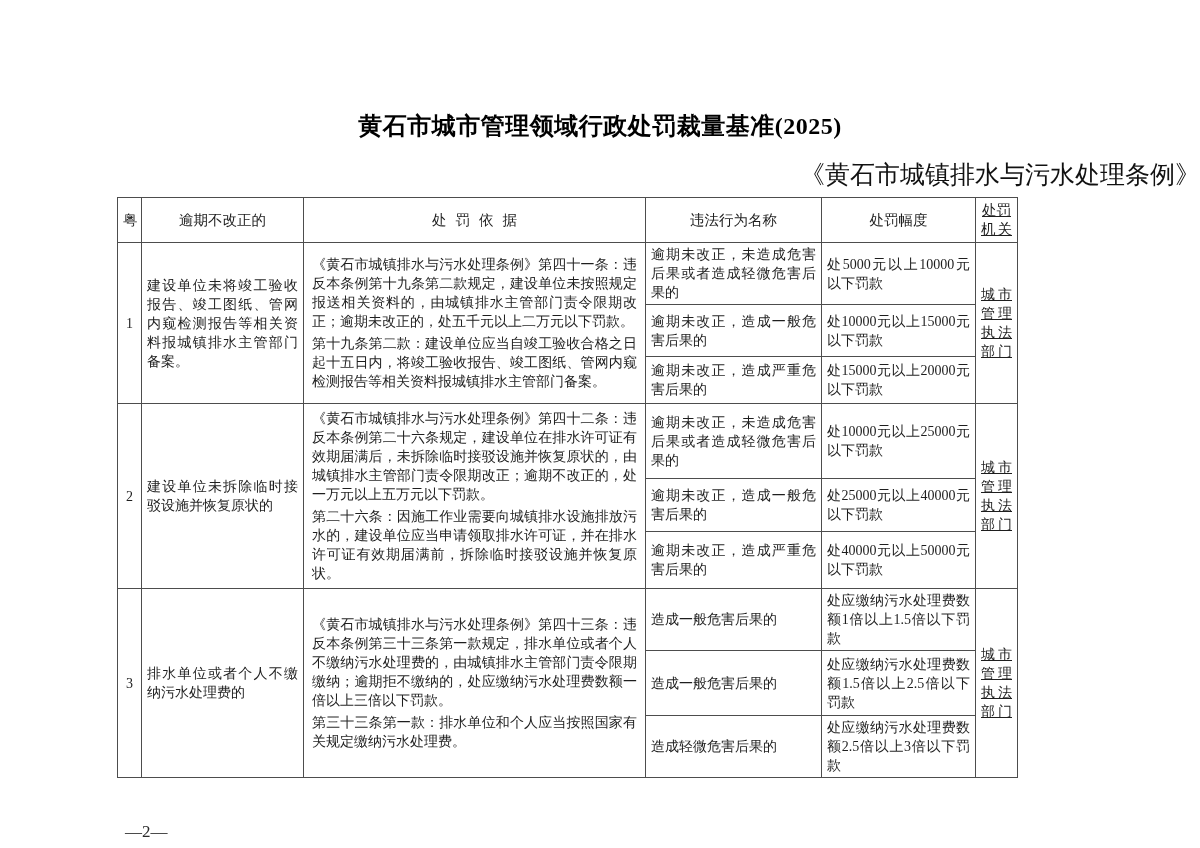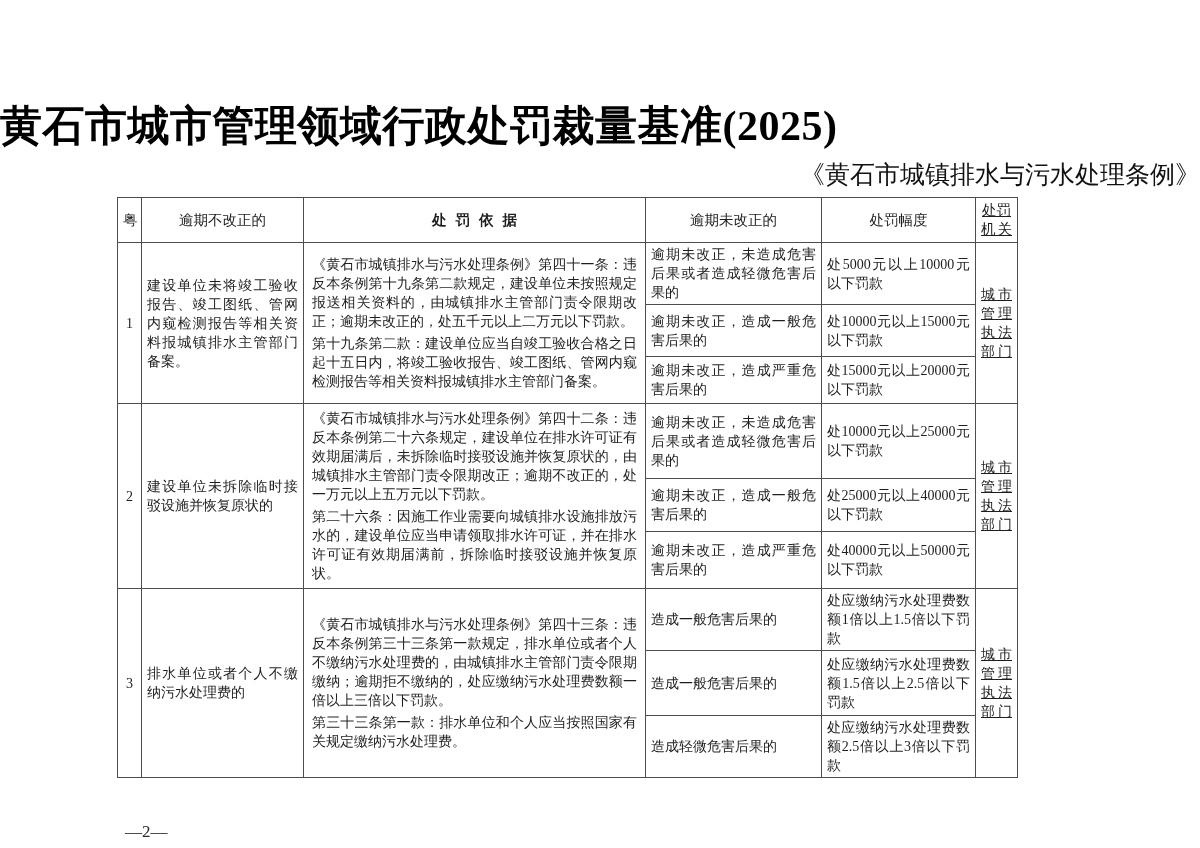--- a/index.html
+++ b/index.html
@@ -12,22 +12,22 @@
     width: 1200px;
     height: 848px;
     background: #ffffff;
     font-family: "Liberation Serif", "DejaVu Serif", serif;
     color: #1e1e1e;
     overflow: hidden;
   }
   .doc-title {
     margin: 0;
     padding-top: 106px;
-    text-align: left;
-    font-size: 42px;
+    text-align: center;
+    font-size: 24px;
     line-height: 40px;
     font-weight: bold;
     color: #000000;
     letter-spacing: 0.5px;
     white-space: nowrap;
   }
   .doc-subtitle {
     margin: 0;
     padding-top: 15px;
     text-align: right;
@@ -56,21 +56,20 @@
     box-sizing: border-box;
   }
   .penalty-table th {
     text-align: center;
     font-size: 14.5px;
   }
   .spread-head {
     display: inline-block;
     letter-spacing: 9px;
     margin-right: -9px;
-    font-weight: bold;
   }
   .num-cell {
     text-align: center;
     padding: 2px 1px;
   }
   .violation-cell,
   .basis-cell,
   .circ-cell,
   .penalty-cell {
     text-align: justify;
@@ -107,21 +106,21 @@
       <col style="width:342px">
       <col style="width:176px">
       <col style="width:154px">
       <col style="width:42px">
     </colgroup>
     <thead>
       <tr style="height:45px">
         <th>粤</th>
         <th>逾期不改正的</th>
         <th><span class="spread-head">处罚依据</span></th>
-        <th>逾期未改正的</th>
+        <th>违法行为名称</th>
         <th>处罚幅度</th>
         <th class="agency-head">处罚机关</th>
       </tr>
     </thead>
     <tbody>
 
       <tr style="height:61px">
         <td class="num-cell" rowspan="3">1</td>
         <td class="violation-cell" rowspan="3">建设单位未将竣工验收报告、竣工图纸、管网内窥检测报告等相关资料报城镇排水主管部门备案。</td>
         <td class="basis-cell" rowspan="3">

